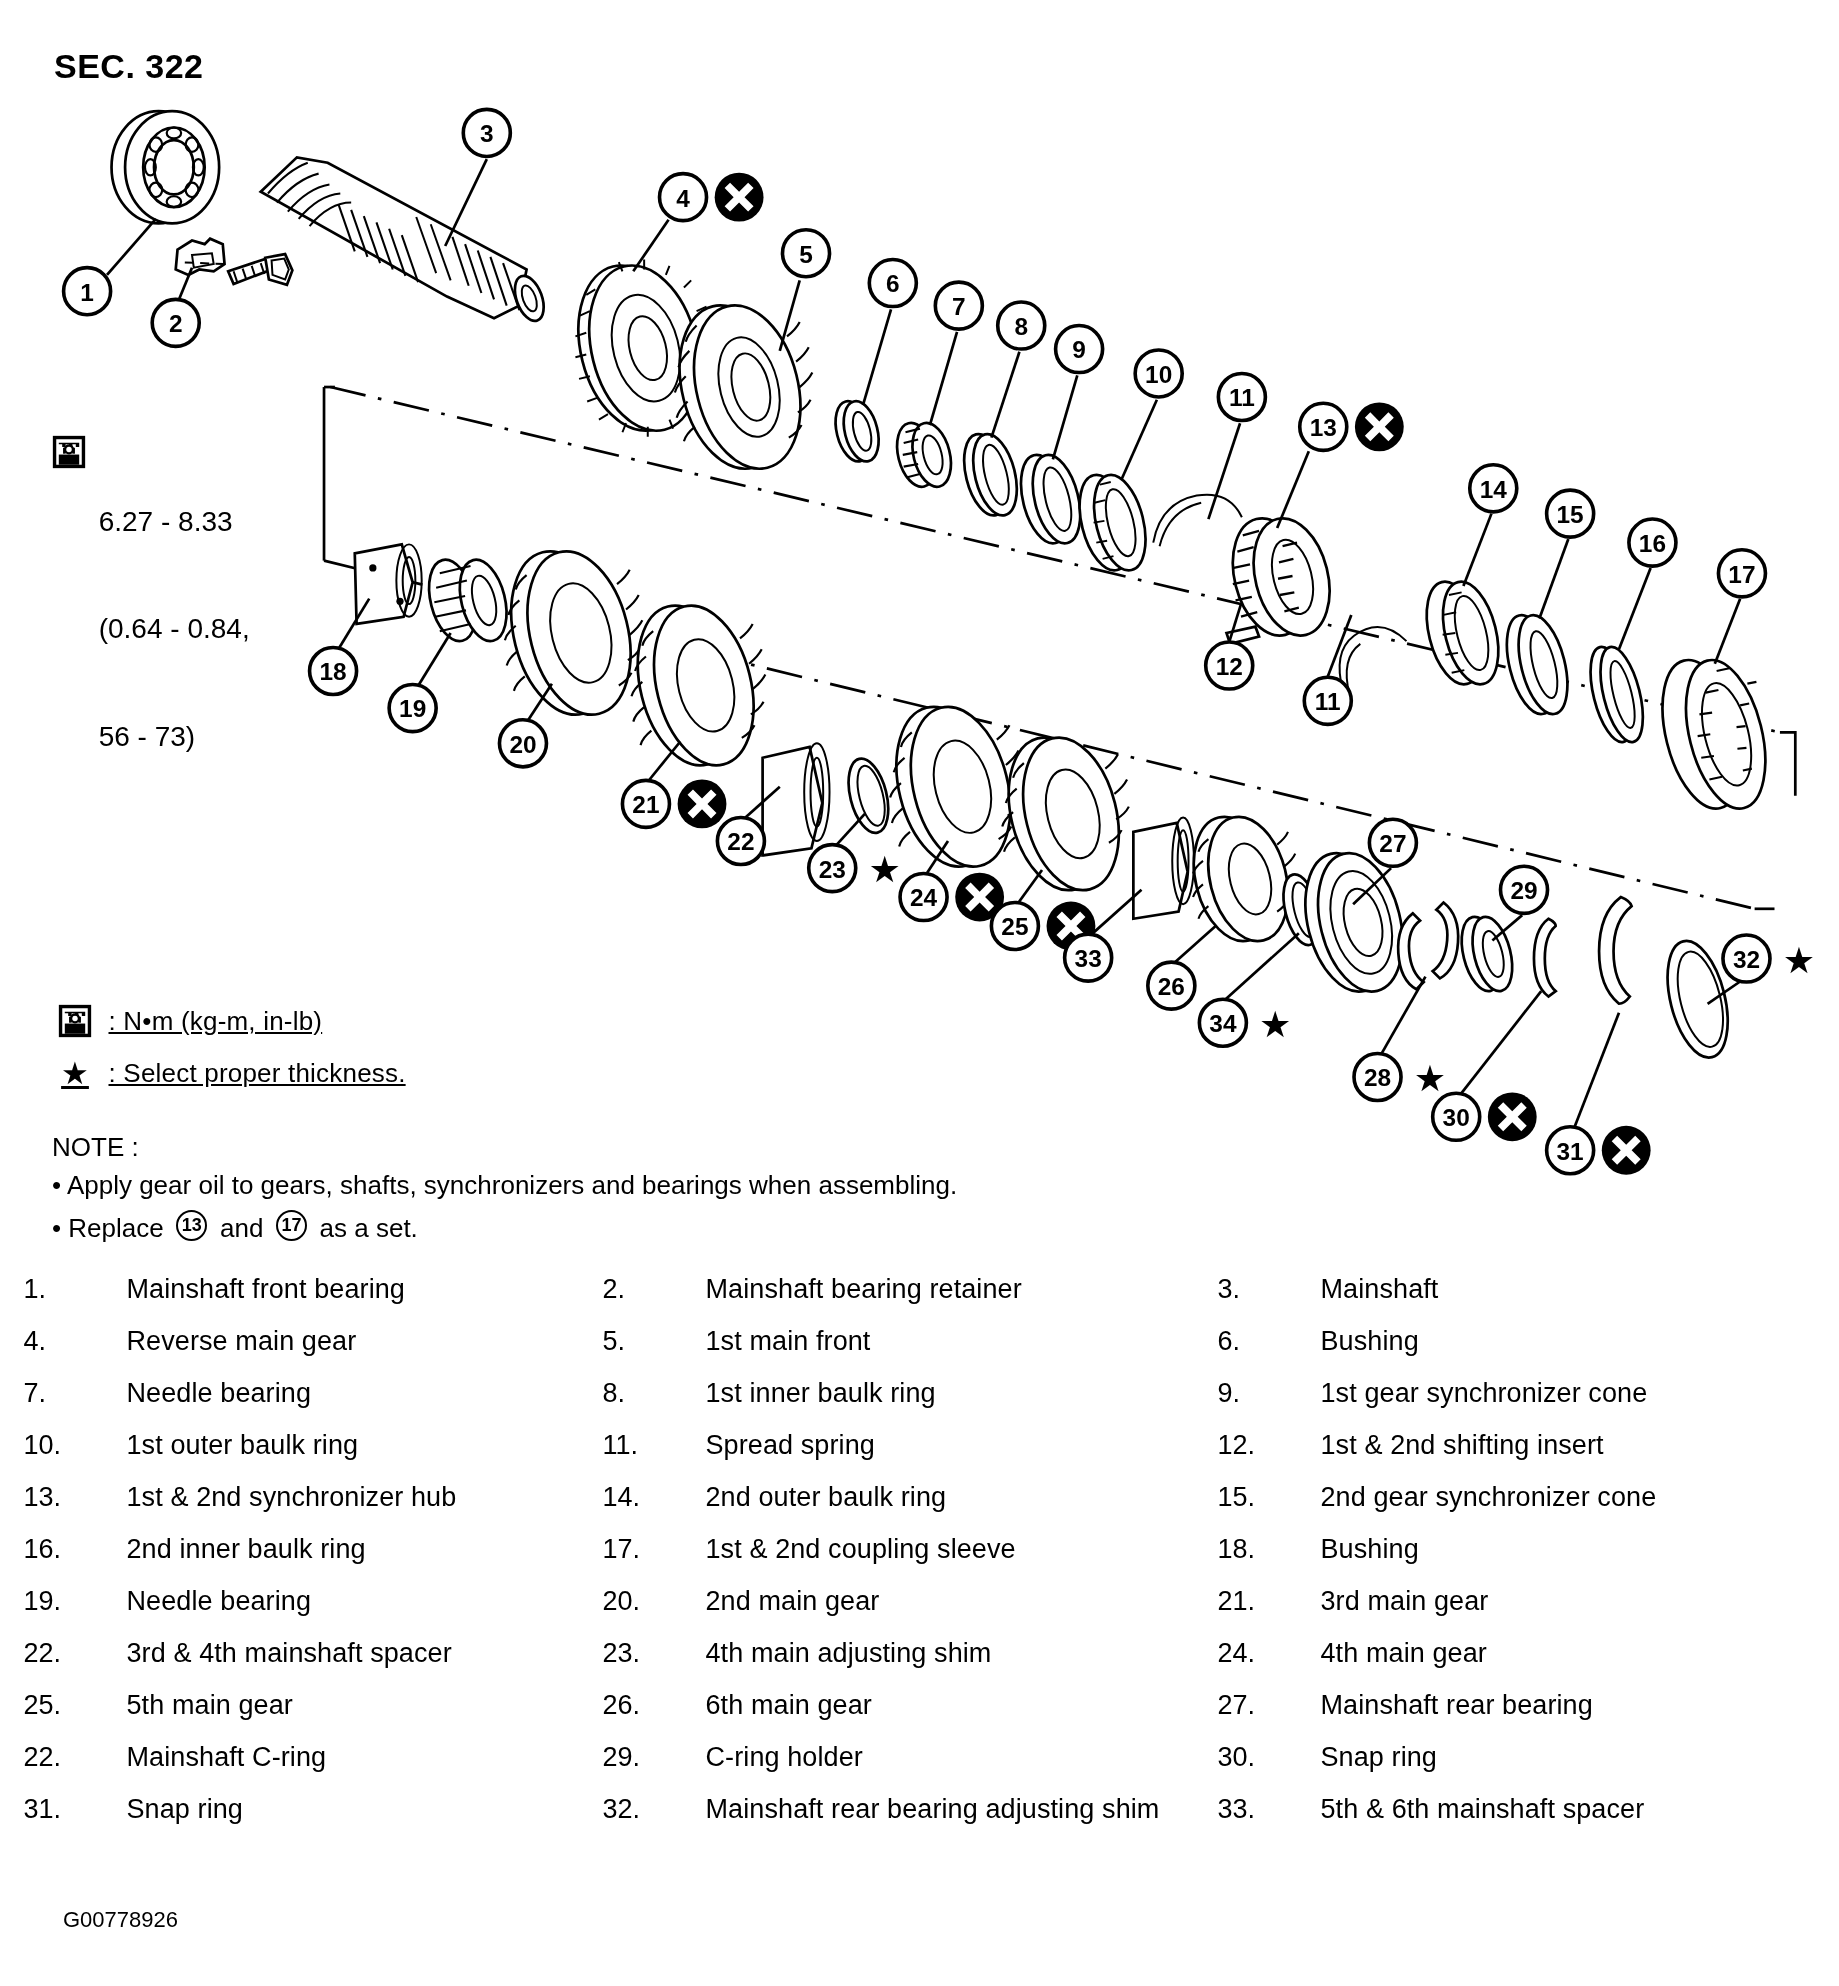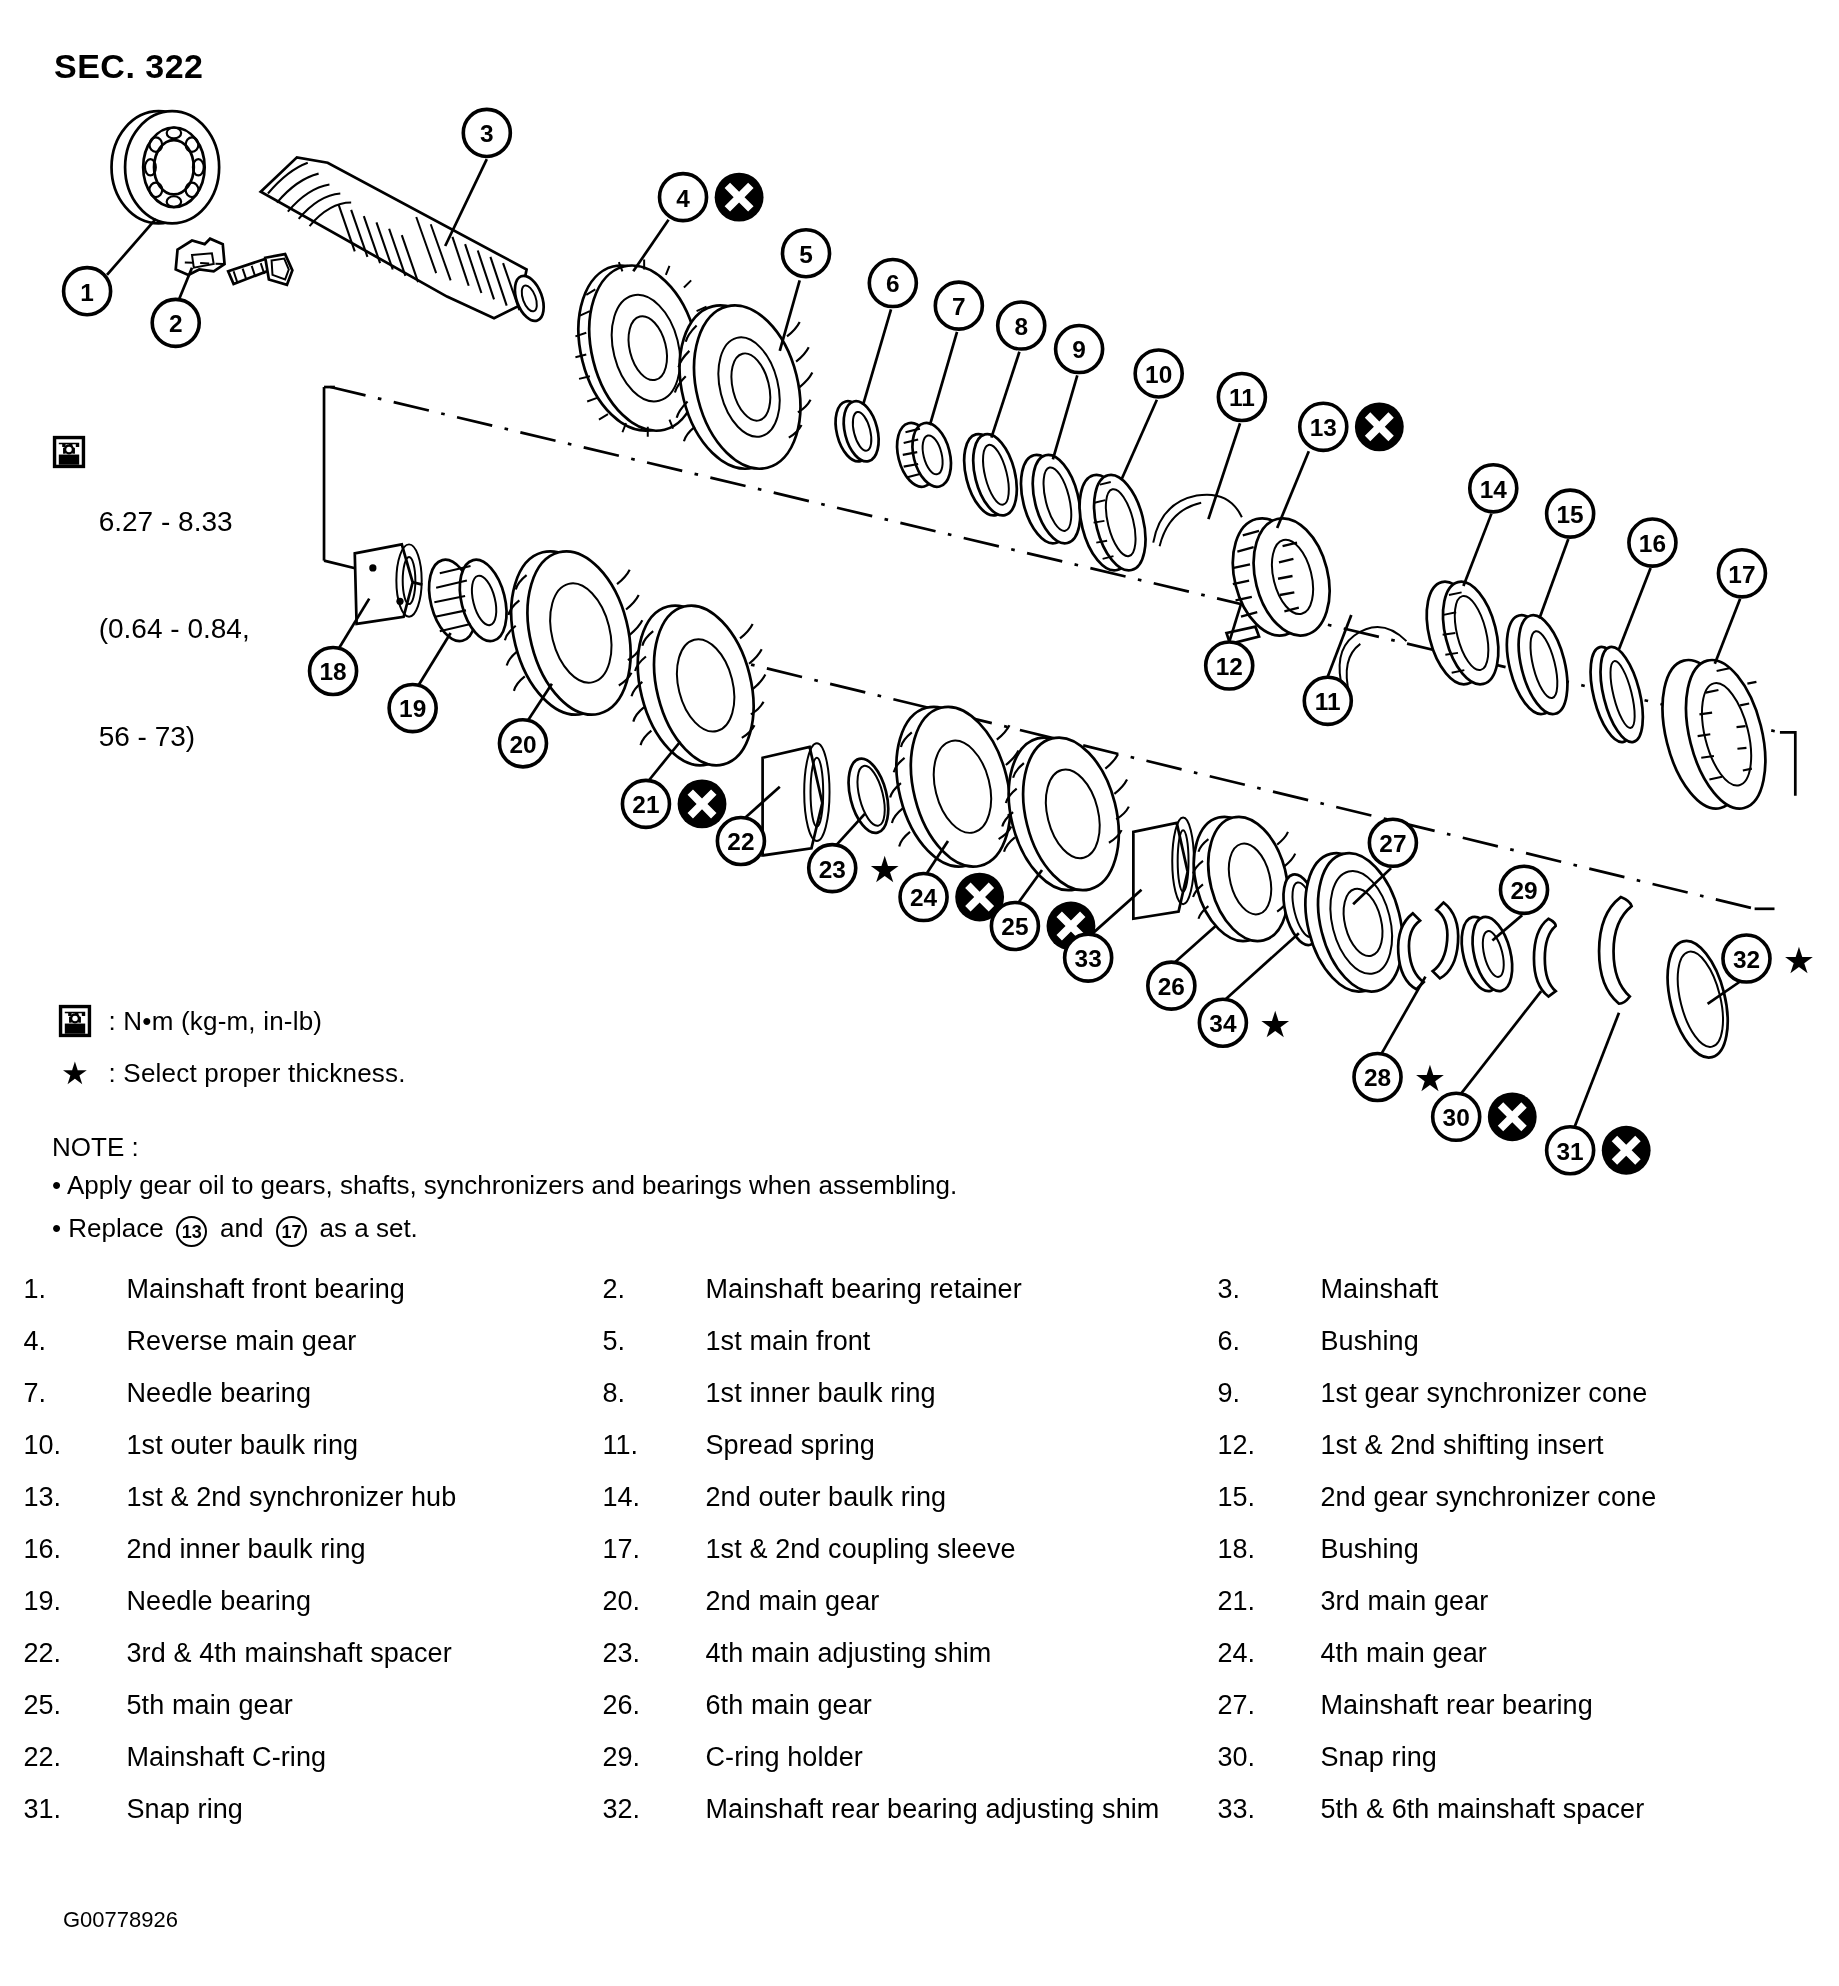--- a/index.html
+++ b/index.html
@@ -56,20 +56,21 @@
     line-height: 1.28;
     white-space: pre;
   }
 
   
   #legend {
     position: absolute;
     left: 56px;
     top: 1004px;
     font-size: 26px;
+    text-decoration: underline;
   }
   .legend-row {
     display: flex;
     align-items: center;
     gap: 14.5px;
     margin-bottom: 20px;
   }
   .legend-row .sym {
     width: 38px;
     flex: 0 0 38px;
@@ -90,21 +91,21 @@
   #note-block {
     position: absolute;
     left: 52px;
     top: 1129px;
     font-size: 26px;
     line-height: 1.45;
   }
   #note-block .note-head { margin-bottom: 0; }
   #note-block .note-line {
     display: flex;
-    align-items: flex-end;
+    align-items: flex-start;
     white-space: pre;
     margin-bottom: 5.4px;
   }
   .inline-callout {
     display: inline-flex;
     align-items: center;
     justify-content: center;
     width: 31px;
     height: 31px;
     border: 2.7px solid #000;

